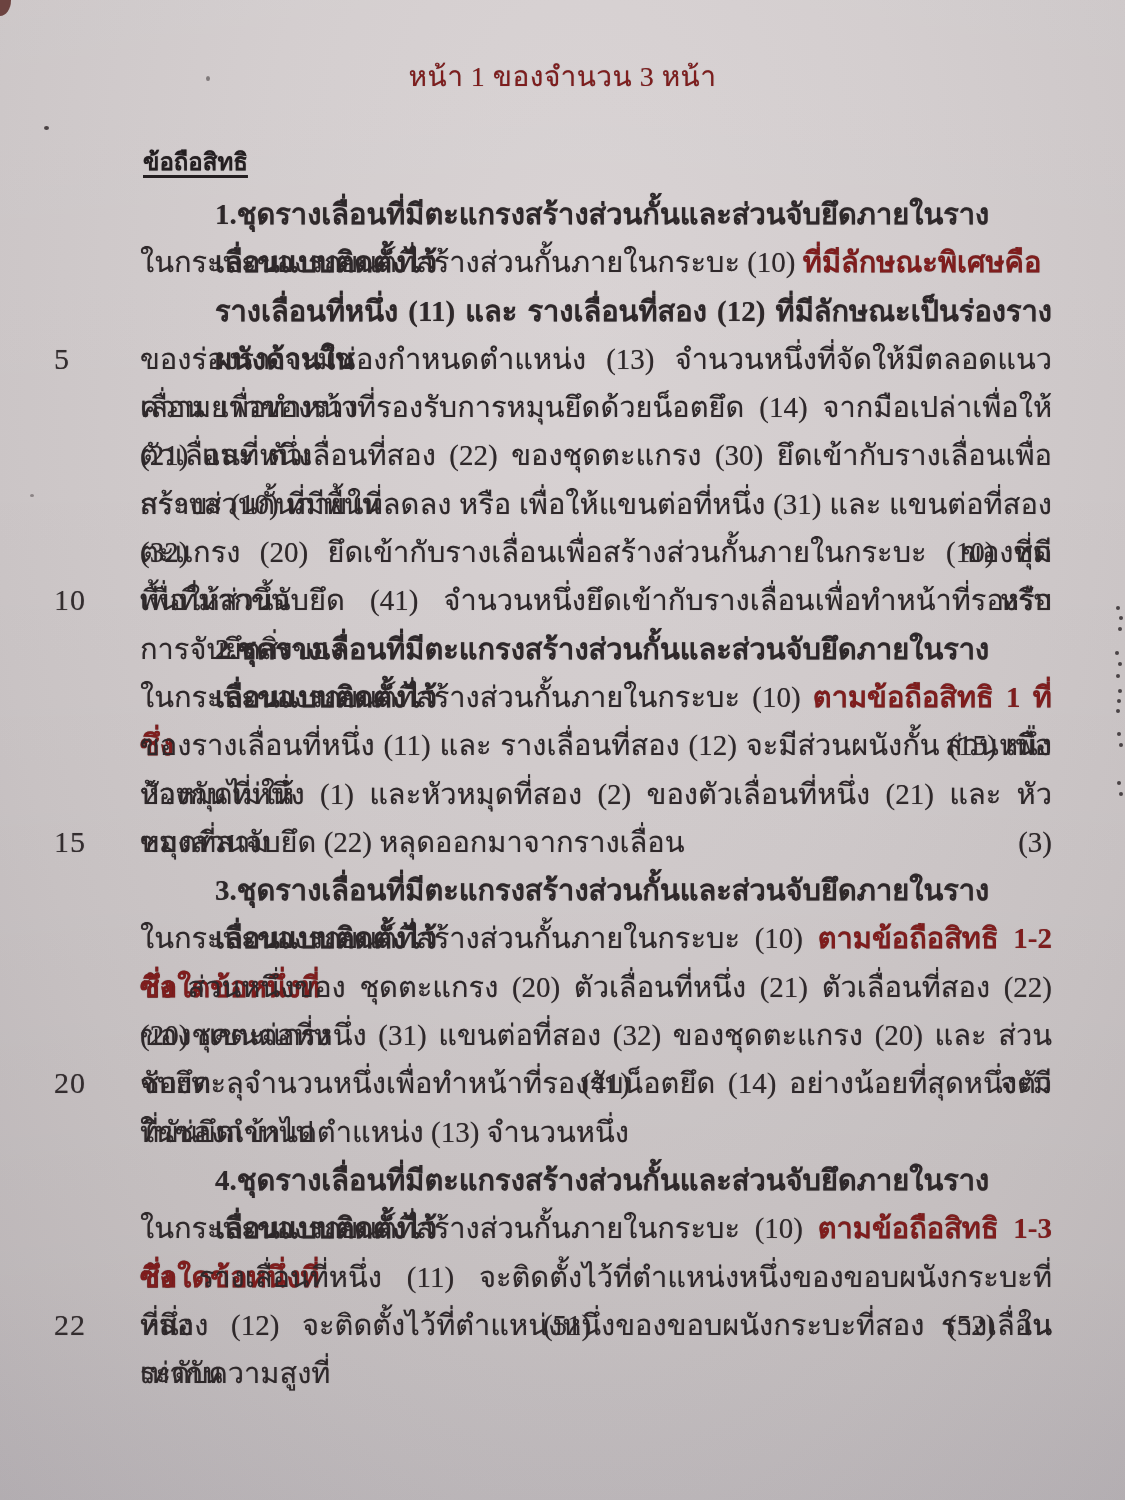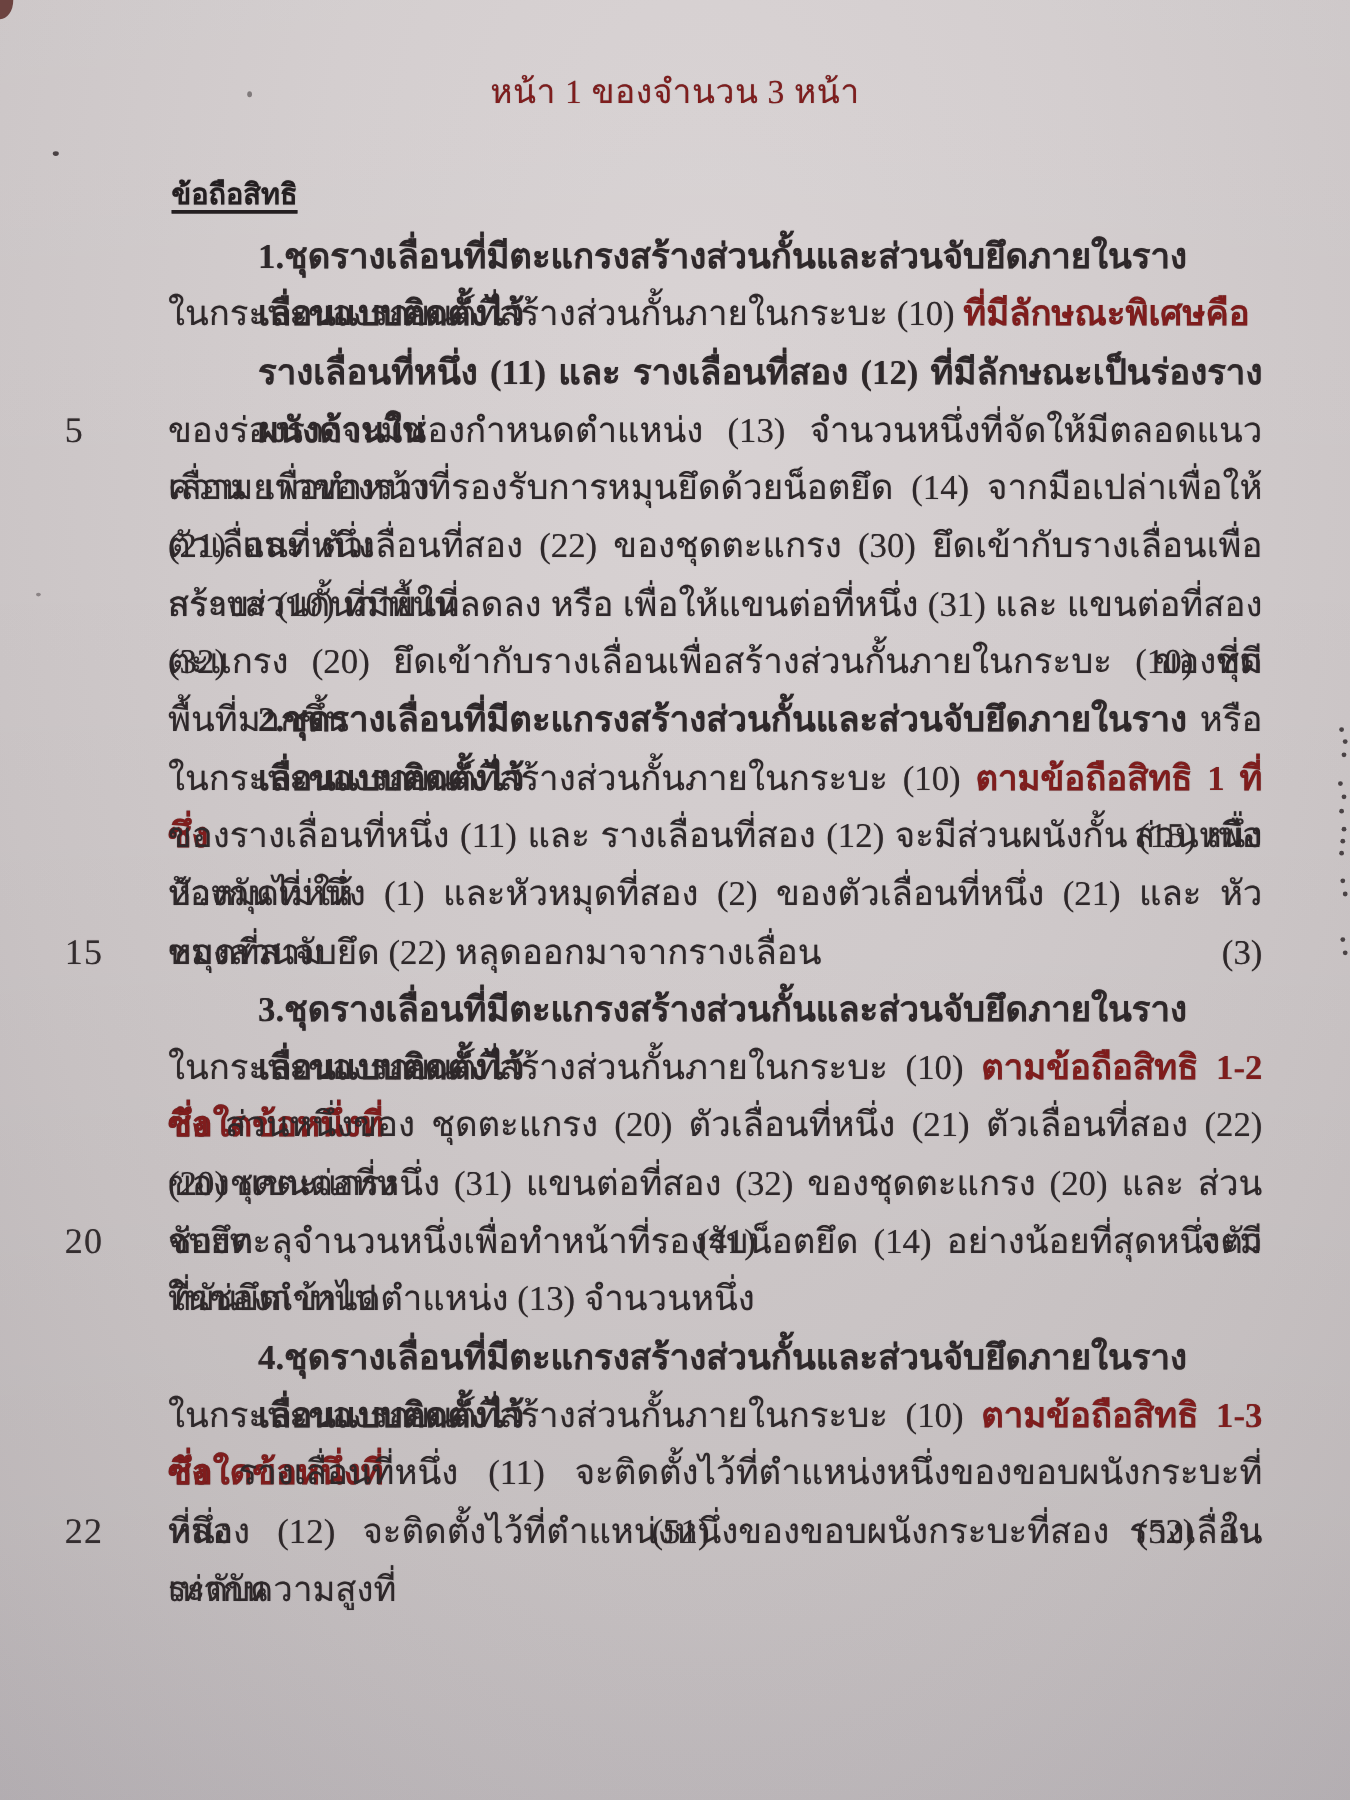--- a/index.html
+++ b/index.html
@@ -80,20 +80,21 @@
 
 <div class="lines">
     <div class="line indent justify"><span>1.ชุดรางเลื่อนที่มีตะแกรงสร้างส่วนกั้นและส่วนจับยึดภายในรางเลื่อนแบบติดตั้งไว้</span></div>
     <div class="line"><span>ในกระบะของรถยนต์ที่สร้างส่วนกั้นภายในกระบะ (10) </span><span class="bold">ที่มีลักษณะพิเศษคือ</span></div>
     <div class="line indent justify"><span>รางเลื่อนที่หนึ่ง (11) และ รางเลื่อนที่สอง (12) ที่มีลักษณะเป็นร่องรางผนังด้านใน</span></div>
     <div class="line justify"><span class="line-num">5</span><span>ของร่องรางจะมีช่องกำหนดตำแหน่ง (13) จำนวนหนึ่งที่จัดให้มีตลอดแนวความยาวของราง</span></div>
     <div class="line justify"><span>เลื่อน  เพื่อทำหน้าที่รองรับการหมุนยึดด้วยน็อตยึด (14) จากมือเปล่าเพื่อให้ตัวเลื่อนที่หนึ่ง</span></div>
     <div class="line justify"><span>(21) และ ตัวเลื่อนที่สอง (22) ของชุดตะแกรง (30) ยึดเข้ากับรางเลื่อนเพื่อสร้างส่วนกั้นภายใน</span></div>
     <div class="line justify"><span>กระบะ (10) ที่มีพื้นที่ลดลง หรือ เพื่อให้แขนต่อที่หนึ่ง (31) และ แขนต่อที่สอง (32) ของชุด</span></div>
     <div class="line justify"><span>ตะแกรง (20) ยึดเข้ากับรางเลื่อนเพื่อสร้างส่วนกั้นภายในกระบะ (10)  ที่มีพื้นที่มากขึ้น หรือ</span></div>
+    <div class="line justify"><span class="line-num">10</span><span>เพื่อให้ส่วนจับยึด (41) จำนวนหนึ่งยึดเข้ากับรางเลื่อนเพื่อทำหน้าที่รองรับการจับยึดสิ่งของ</span></div>
     <div class="line indent justify"><span>2.ชุดรางเลื่อนที่มีตะแกรงสร้างส่วนกั้นและส่วนจับยึดภายในรางเลื่อนแบบติดตั้งไว้</span></div>
     <div class="line justify"><span>ในกระบะของรถยนต์ที่สร้างส่วนกั้นภายในกระบะ (10) </span><span class="bold">ตามข้อถือสิทธิ 1 ที่ซึ่ง</span><span>  ส่วนหนึ่ง</span></div>
     <div class="line justify"><span>ของรางเลื่อนที่หนึ่ง (11) และ รางเลื่อนที่สอง (12)  จะมีส่วนผนังกั้น (15) เพื่อป้องกันไม่ให้</span></div>
     <div class="line justify"><span>หัวหมุดที่หนึ่ง (1) และหัวหมุดที่สอง (2) ของตัวเลื่อนที่หนึ่ง (21) และ หัวหมุดที่สาม (3)</span></div>
     <div class="line"><span class="line-num">15</span><span>ของส่วนจับยึด (22) หลุดออกมาจากรางเลื่อน</span></div>
     <div class="line indent justify"><span>3.ชุดรางเลื่อนที่มีตะแกรงสร้างส่วนกั้นและส่วนจับยึดภายในรางเลื่อนแบบติดตั้งไว้</span></div>
     <div class="line justify"><span>ในกระบะของรถยนต์ที่สร้างส่วนกั้นภายในกระบะ (10) </span><span class="bold">ตามข้อถือสิทธิ 1-2 ข้อใดข้อหนึ่งที่</span></div>
     <div class="line justify"><span class="bold">ซึ่ง</span><span> ส่วนหนึ่งของ ชุดตะแกรง (20) ตัวเลื่อนที่หนึ่ง (21)  ตัวเลื่อนที่สอง (22) ของชุดตะแกรง</span></div>
     <div class="line justify"><span>(20) แขนต่อที่หนึ่ง (31)  แขนต่อที่สอง (32) ของชุดตะแกรง (20) และ ส่วนจับยึด (41)  จะมี</span></div>
     <div class="line justify"><span class="line-num">20</span><span>ช่องทะลุจำนวนหนึ่งเพื่อทำหน้าที่รองรับน็อตยึด (14) อย่างน้อยที่สุดหนึ่งตัวที่ขันยึดเข้าไป</span></div>

